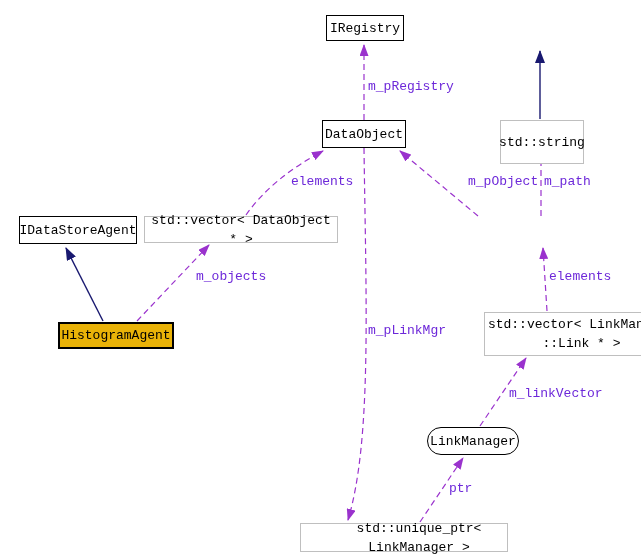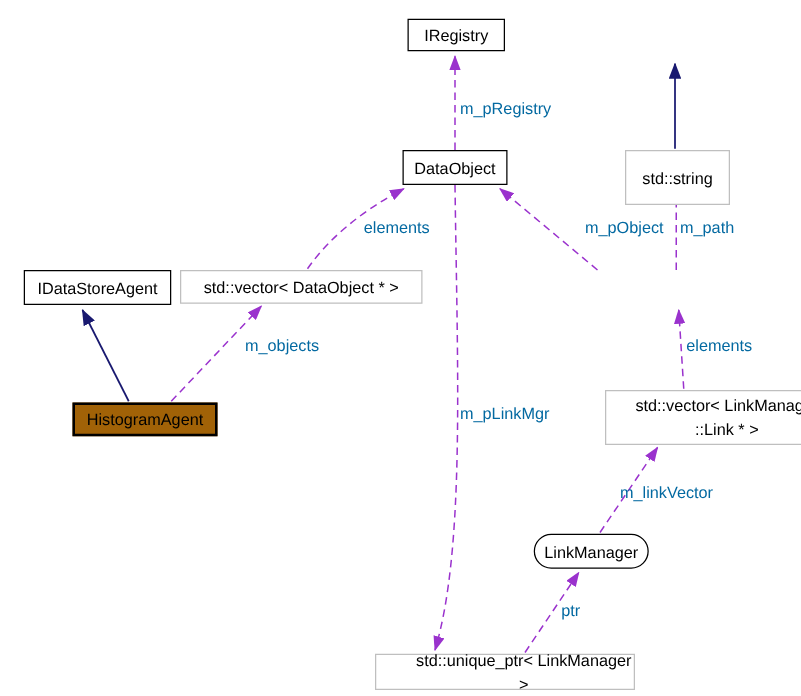--- a/index.html
+++ b/index.html
@@ -3,20 +3,21 @@
 <meta charset="utf-8">
 <style>
   html, body { margin: 0; padding: 0; background: #ffffff; }
   body { font-family: "Liberation Sans", sans-serif; }
   #canvas {
     position: relative;
     width: 641px;
     height: 557px;
     background: #ffffff;
     overflow: hidden;
+    font-family: Liberation Mono, monospace;
   }
   #edge-layer {
     position: absolute;
     left: 0; top: 0;
     width: 641px; height: 557px;
   }
   .node {
     position: absolute;
     box-sizing: border-box;
     display: flex;
@@ -25,26 +26,26 @@
     text-align: center;
     background: #ffffff;
     font-size: 13px;
     line-height: 19px;
     color: #000000;
     white-space: pre-line;
     z-index: 2;
   }
   .node.internal { border: 1px solid #000000; }
   .node.external { border: 1px solid #bfbfbf; }
-  .node.focus    { border: 2px solid #000000; background: #a16207; }
+  .node.focus    { border: 2px solid #000000; background: #eab308; }
   .edge-label {
     position: absolute;
     font-size: 13px;
     line-height: 14px;
-    color: #0369a1;
+    color: #6d28d9;
     white-space: nowrap;
     z-index: 3;
   }
 </style>
 </head>
 <body>
 
 <div id="canvas">
 
   <svg id="edge-layer" width="641" height="557" viewBox="0 0 641 557">
@@ -99,17 +100,17 @@
   <div class="edge-label" style="left:196px; top:270px;text-align:right;">m_objects</div>
 
   <div class="edge-label" style="left:468px; top:175px;">m_pObject</div>
 
   <div class="edge-label" style="left:544px; top:175px;">m_path</div>
 
   <div class="edge-label" style="left:549px; top:270px;">elements</div>
 
   <div class="edge-label" style="left:368px; top:324px;">m_pLinkMgr</div>
 
-  <div class="edge-label" style="left:496px; top:387px;">m_linkVector</div>
+  <div class="edge-label" style="left:509px; top:387px;">m_linkVector</div>
 
   <div class="edge-label" style="left:449px; top:482px;">ptr</div>
 
 </div>
 
 </body></html>

